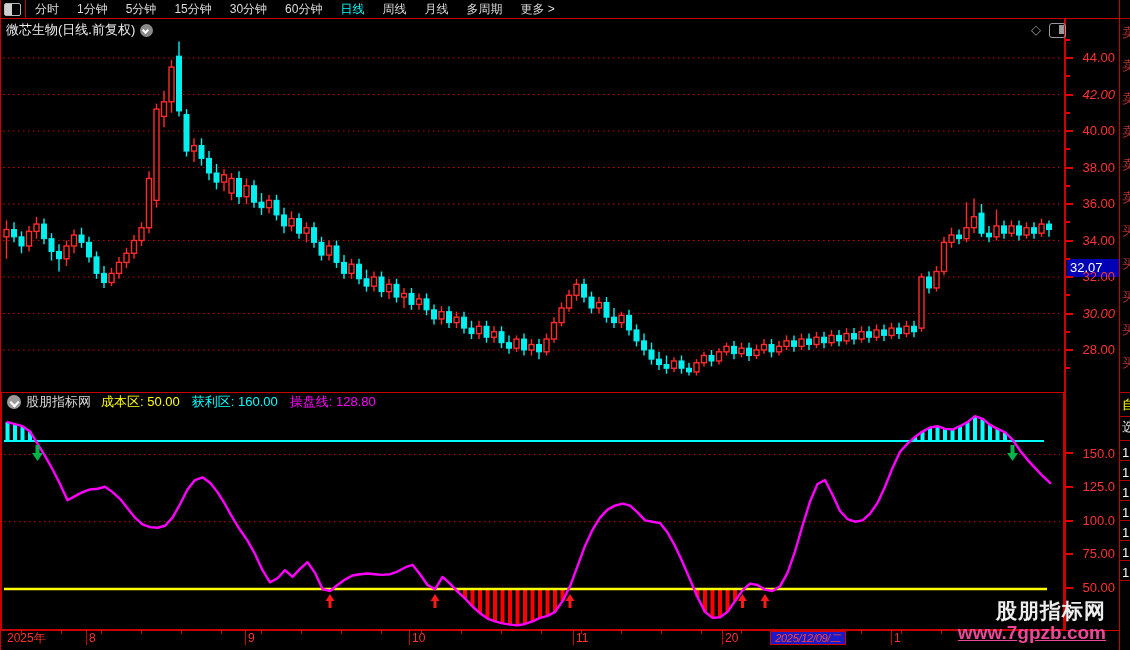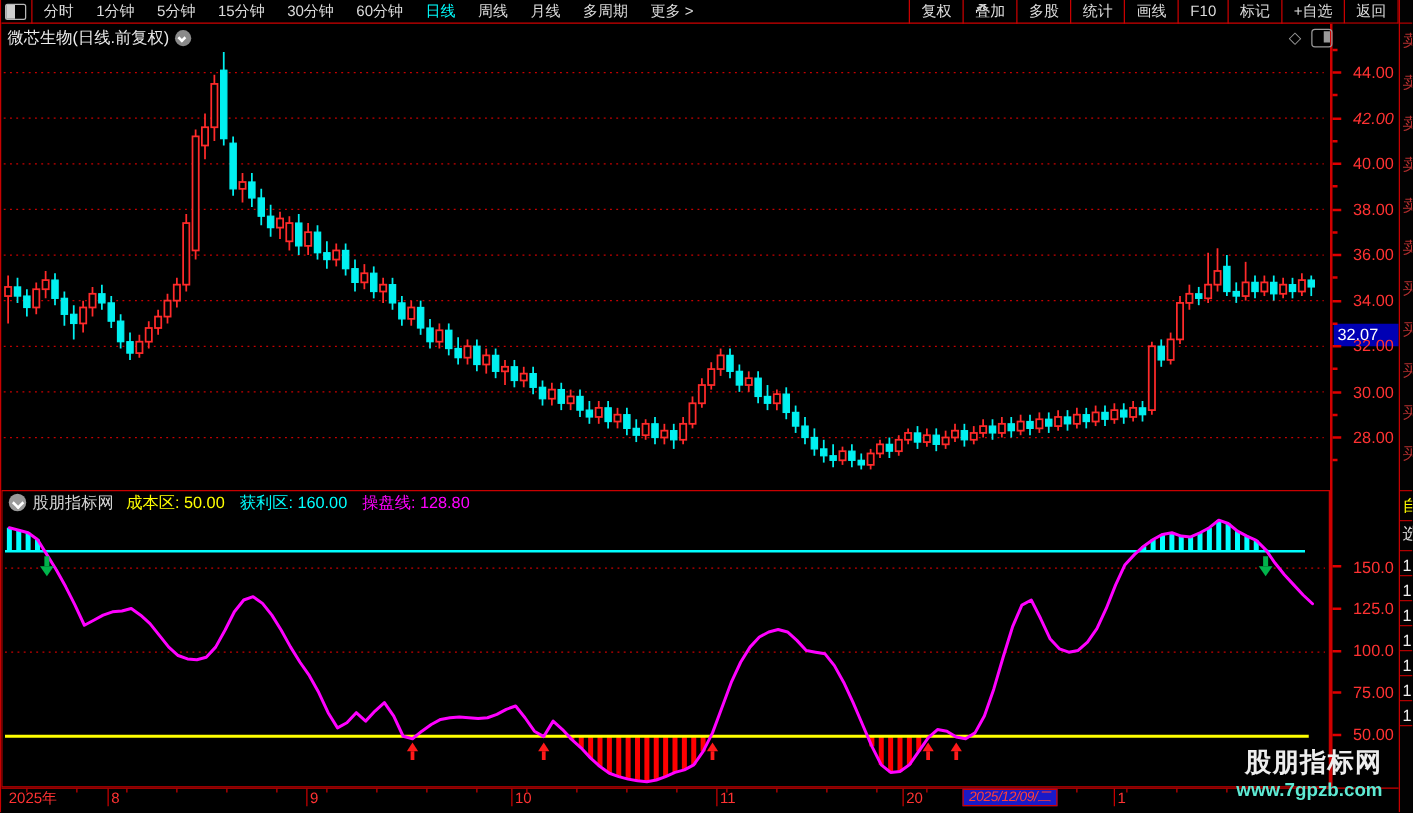--- a/index.html
+++ b/index.html
@@ -51,21 +51,21 @@
   #d-highlight{position:absolute;top:0;height:14px;background:#1a1ac8;border:1px solid #d00000;box-sizing:border-box;
                color:#ff4038;font-size:11px;line-height:12px;text-align:center;letter-spacing:-0.3px;}
   #bottom-sliver{position:absolute;left:0;top:646px;width:1118px;height:4px;background:#050505;}
   
   #side-strip{position:absolute;left:1118px;top:0;width:12px;height:650px;background:#020202;border-left:1px solid #c80000;box-sizing:border-box;overflow:hidden;z-index:7;}
   .strip-item{position:absolute;left:2px;font-size:13px;line-height:14px;}
   .strip-line{position:absolute;left:0;width:12px;height:1px;background:#b00000;}
   
   #watermark{position:absolute;right:24px;top:600px;text-align:right;z-index:8;color:#ededed;}
   #wm1{font-size:21px;font-weight:bold;letter-spacing:1px;line-height:22px;}
-  #wm2{font-size:15px;font-weight:bold;line-height:22px;color:#5eead4;}
+  #wm2{font-size:19px;font-weight:bold;line-height:22px;color:#ec4899;text-decoration:underline;}
 </style>
 </head>
 <body>
 
 <div id="app">
 
   <div id="toolbar">
     <div class="win-icon"></div>
     <div id="periods">
         <div class="p-item">分时</div>
@@ -74,31 +74,20 @@
         <div class="p-item">15分钟</div>
         <div class="p-item">30分钟</div>
         <div class="p-item">60分钟</div>
         <div class="p-item active">日线</div>
         <div class="p-item">周线</div>
         <div class="p-item">月线</div>
         <div class="p-item">多周期</div>
         <div class="p-item">更多 &gt;</div>
       </div>
     <div id="tb-spacer"></div>
-    <div id="rbtns">
-        <div class="r-item">复权</div>
-        <div class="r-item">叠加</div>
-        <div class="r-item">多股</div>
-        <div class="r-item">统计</div>
-        <div class="r-item">画线</div>
-        <div class="r-item">F10</div>
-        <div class="r-item">标记</div>
-        <div class="r-item">+自选</div>
-        <div class="r-item">返回</div>
-      </div>
   </div>
 
   <div id="titlebar">
     <span id="title-text">微芯生物(日线.前复权)</span>
     <span class="badge"></span>
   </div>
   <div id="title-icons">
     <span class="diamond">◇</span>
     <span class="split-icon"></span>
   </div>
@@ -401,21 +390,21 @@
 
   <div id="axis-main">
     <div id="price-box" style="top: 240px;">32.07</div>
   <div class="ax-label" style="top: 32px;">44.00</div>
       <div class="ax-label" style="top: 69px; font-style: italic;">42.00</div>
       <div class="ax-label" style="top: 105px;">40.00</div>
       <div class="ax-label" style="top: 142px;">38.00</div>
       <div class="ax-label" style="top: 178px;">36.00</div>
       <div class="ax-label" style="top: 215px;">34.00</div>
       <div class="ax-label" style="top: 251px;">32.00</div>
-      <div class="ax-label" style="top: 288px;">30.00</div>
+      <div class="ax-label" style="top: 288px; font-style: italic;">30.00</div>
       <div class="ax-label" style="top: 324px;">28.00</div>
       <div class="tick" style="top: 348.25px; width: 4px;"></div>
       <div class="tick" style="top: 330px; width: 7px;"></div>
       <div class="tick" style="top: 311.75px; width: 4px;"></div>
       <div class="tick" style="top: 293.5px; width: 7px;"></div>
       <div class="tick" style="top: 275.25px; width: 4px;"></div>
       <div class="tick" style="top: 257px; width: 7px;"></div>
       <div class="tick" style="top: 238.75px; width: 4px;"></div>
       <div class="tick" style="top: 220.5px; width: 7px;"></div>
       <div class="tick" style="top: 202.25px; width: 4px;"></div>

